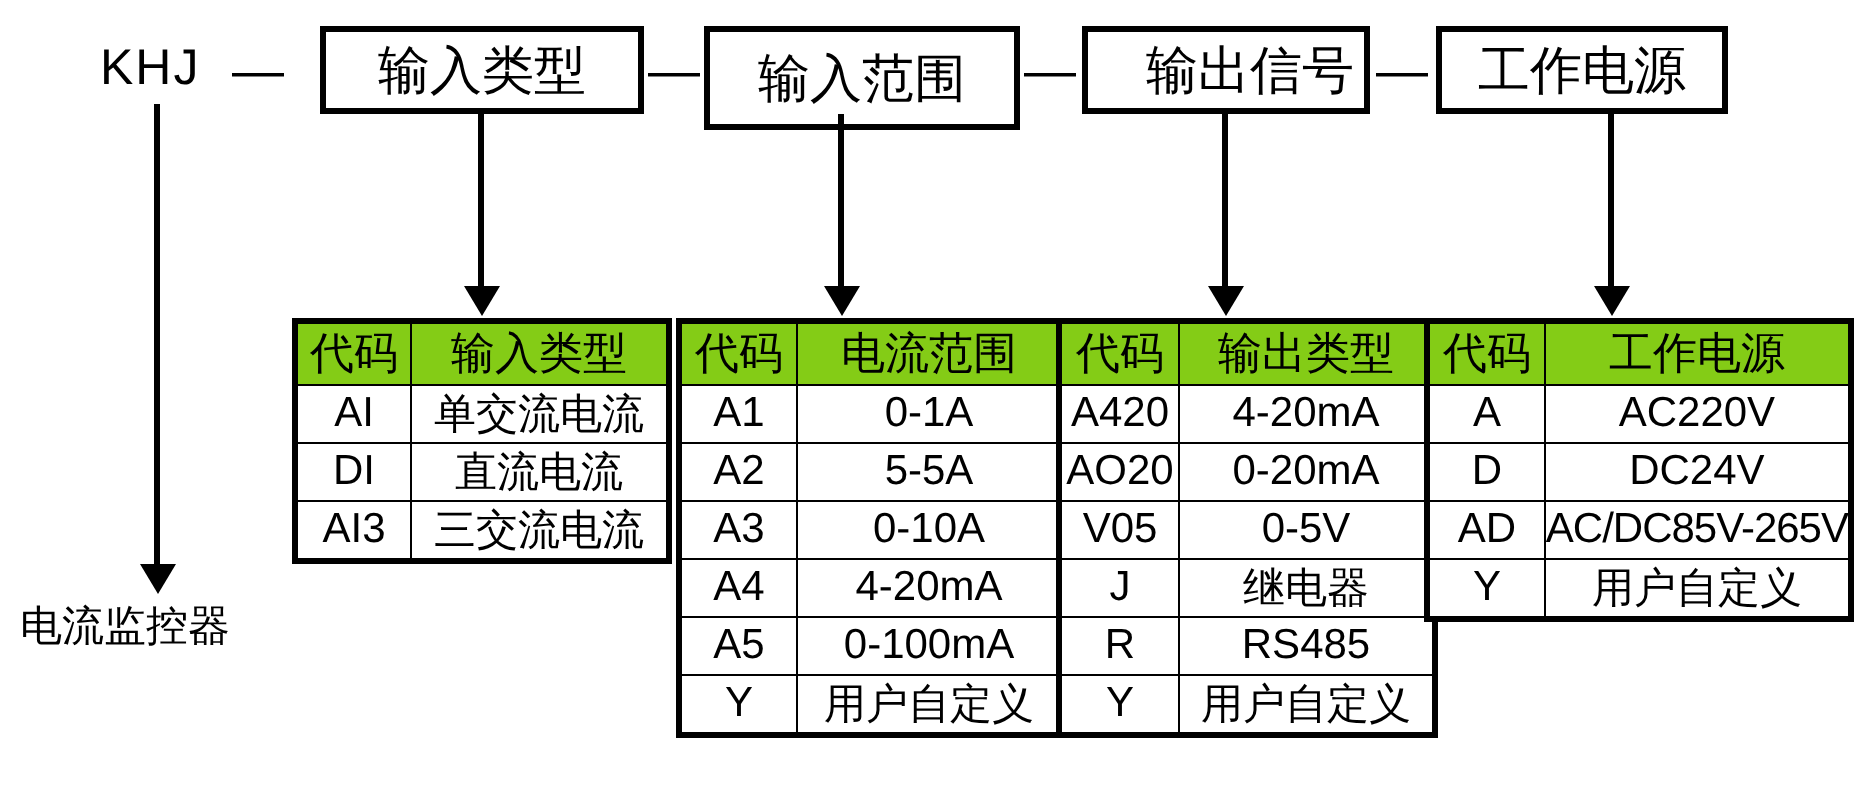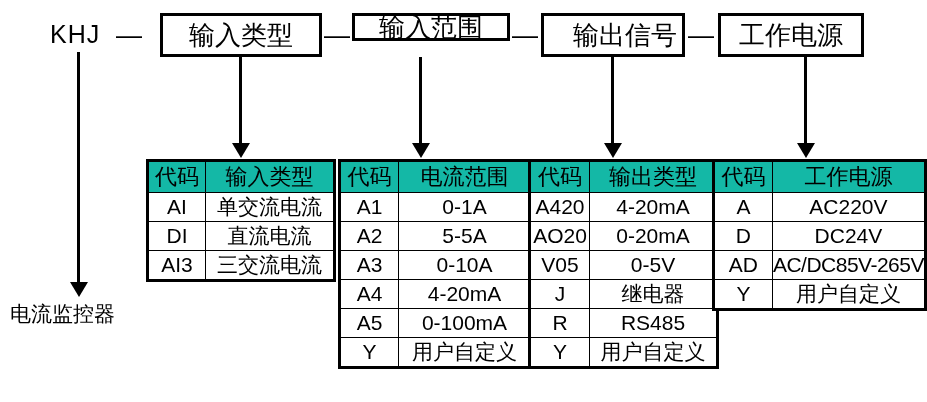--- a/index.html
+++ b/index.html
@@ -81,21 +81,21 @@
     border: 1.5px solid #000;
     text-align: center;
     vertical-align: middle;
     padding: 0;
     height: 28px;
     font-weight: 400;
     overflow: hidden;
     white-space: nowrap;
   }
   table.spec thead th {
-    background: #14b8a6;
+    background: #84cc16;
     color: #000;
     font-size: 22px;
     height: 30px;
   }
   table.spec tbody td {
     font-size: 21px;
   }
   td.narrowtext, th.narrowtext {
     font-size: 15px;
     letter-spacing: -0.5px;
@@ -110,21 +110,21 @@
   <div class="abs prefix" style="left:50px; top:22px;">KHJ</div>
 
   <div class="abs dash" style="left:116px; top:22px;">—</div>
 
   <div class="abs seg-box" style="left:160px; top:13px; width:162px; height:44px;">
     <span class="seg-label">输入类型</span>
   </div>
 
   <div class="abs dash" style="left:324px; top:22px;">—</div>
 
-  <div class="abs seg-box" style="left:352px; top:13px; width:158px; height:28px;">
+  <div class="abs seg-box" style="left:352px; top:13px; width:158px; height:52px;">
     <span class="seg-label">输入范围</span>
   </div>
 
   <div class="abs dash" style="left:512px; top:22px;">—</div>
 
   <div class="abs seg-box" style="left:541px; top:13px; width:144px; height:44px;padding-left:24px;">
     <span class="seg-label">输出信号</span>
   </div>
 
   <div class="abs dash" style="left:688px; top:22px;">—</div>

